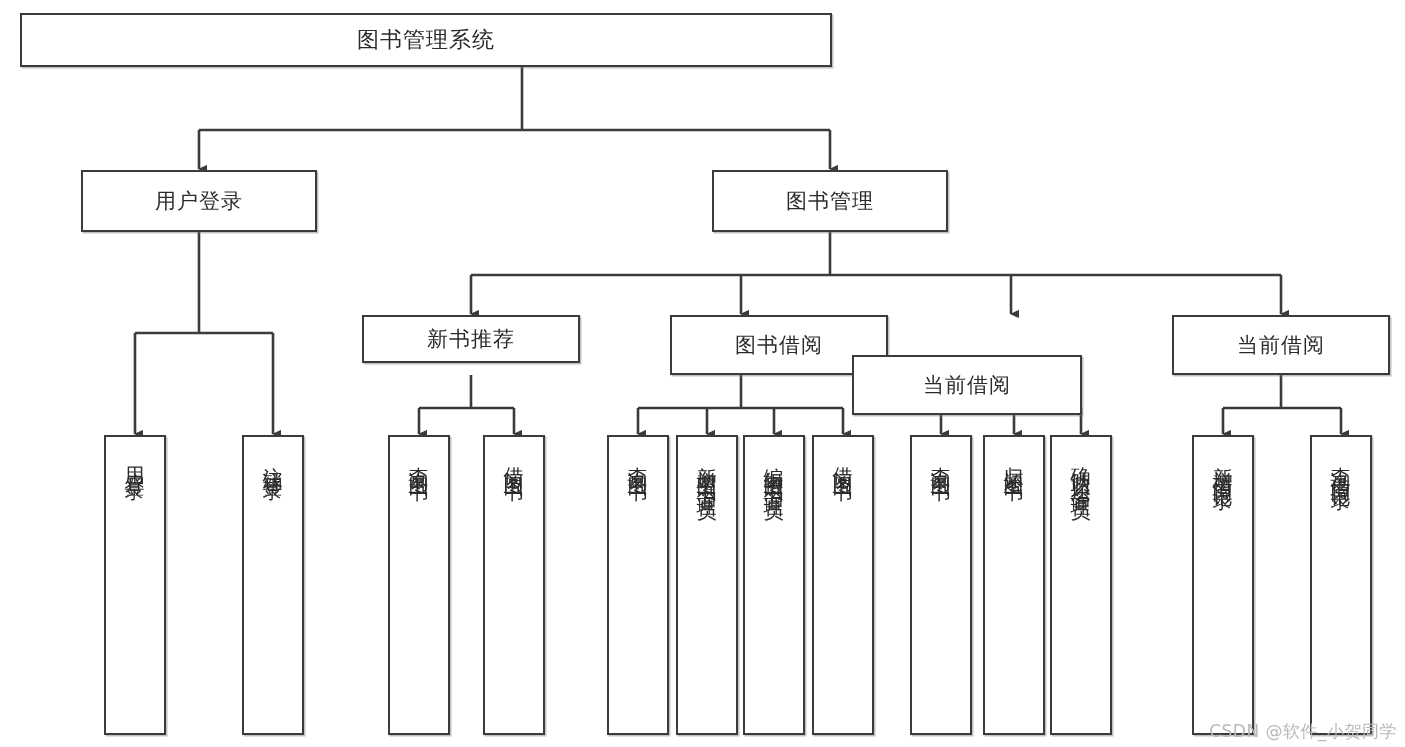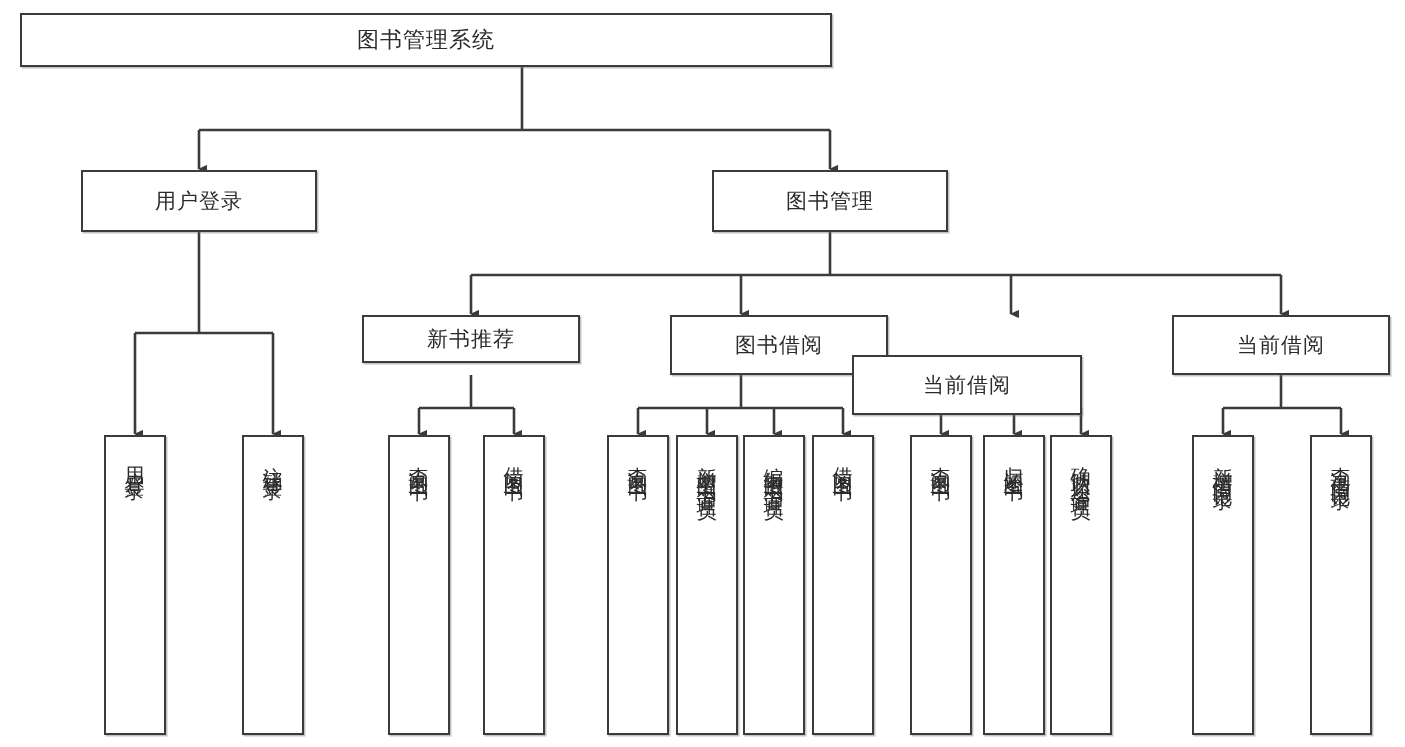--- a/index.html
+++ b/index.html
@@ -174,13 +174,14 @@
         <span class="node-label">确认归还（管理员）</span>
       </div>
       <div class="node leaf" style="left: 1192px; top: 435px; width: 62px; height: 300px;">
         <span class="node-label">新增借阅记录</span>
       </div>
       <div class="node leaf" style="left: 1310px; top: 435px; width: 62px; height: 300px;">
         <span class="node-label">查询借阅记录</span>
       </div>
     </div>
 
+  <div id="watermark">CSDN @软件_小贺同学</div>
 </div>
 
 </body></html>

